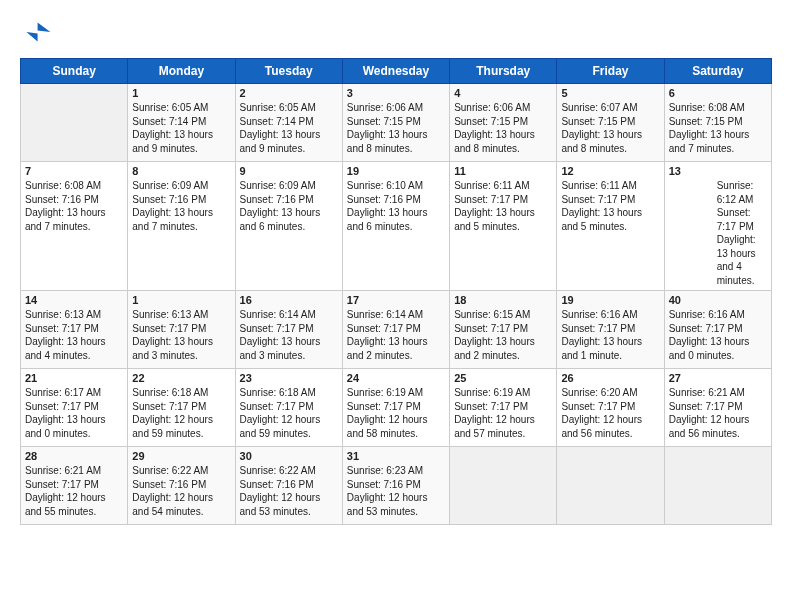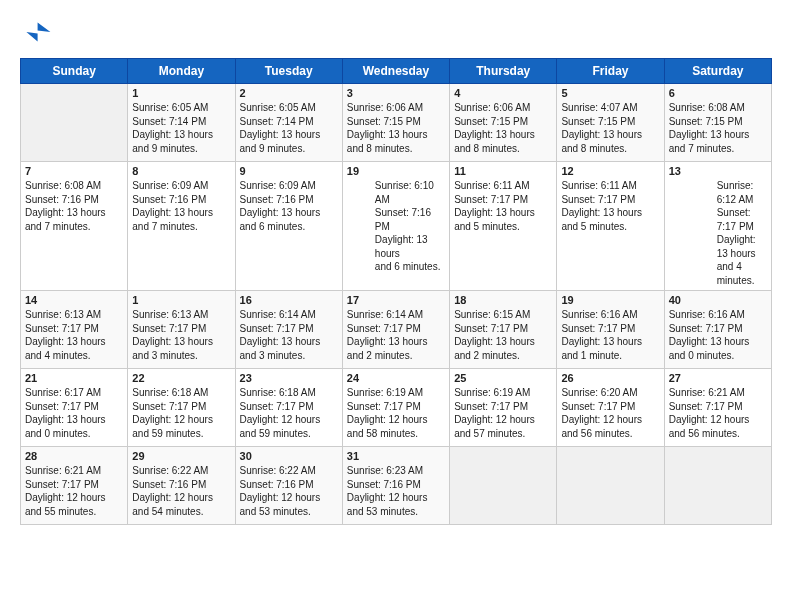--- a/index.html
+++ b/index.html
@@ -150,21 +150,21 @@
           </td>
           <td>
             <span class="date-num">4</span>
             <div class="cell-info" style="white-space: pre-line;">Sunrise: 6:06 AM
 Sunset: 7:15 PM
 Daylight: 13 hours
 and 8 minutes.</div>
           </td>
           <td>
             <span class="date-num">5</span>
-            <div class="cell-info" style="white-space: pre-line;">Sunrise: 4:07 AM
+            <div class="cell-info" style="white-space: pre-line;">Sunrise: 6:07 AM
 Sunset: 7:15 PM
 Daylight: 13 hours
 and 8 minutes.</div>
           </td>
           <td>
             <span class="date-num">6</span>
             <div class="cell-info" style="white-space: pre-line;">Sunrise: 6:08 AM
 Sunset: 7:15 PM
 Daylight: 13 hours
 and 7 minutes.</div>
@@ -187,21 +187,21 @@
           </td>
           <td>
             <span class="date-num">9</span>
             <div class="cell-info" style="white-space: pre-line;">Sunrise: 6:09 AM
 Sunset: 7:16 PM
 Daylight: 13 hours
 and 6 minutes.</div>
           </td>
           <td>
             <span class="date-num">19</span>
-            <div class="cell-info" style="white-space: pre-line; margin-left: 28px;">Sunrise: 6:10 AM
+            <div class="cell-info" style="white-space: pre-line;">Sunrise: 6:10 AM
 Sunset: 7:16 PM
 Daylight: 13 hours
 and 6 minutes.</div>
           </td>
           <td>
             <span class="date-num">11</span>
             <div class="cell-info" style="white-space: pre-line;">Sunrise: 6:11 AM
 Sunset: 7:17 PM
 Daylight: 13 hours
 and 5 minutes.</div>

